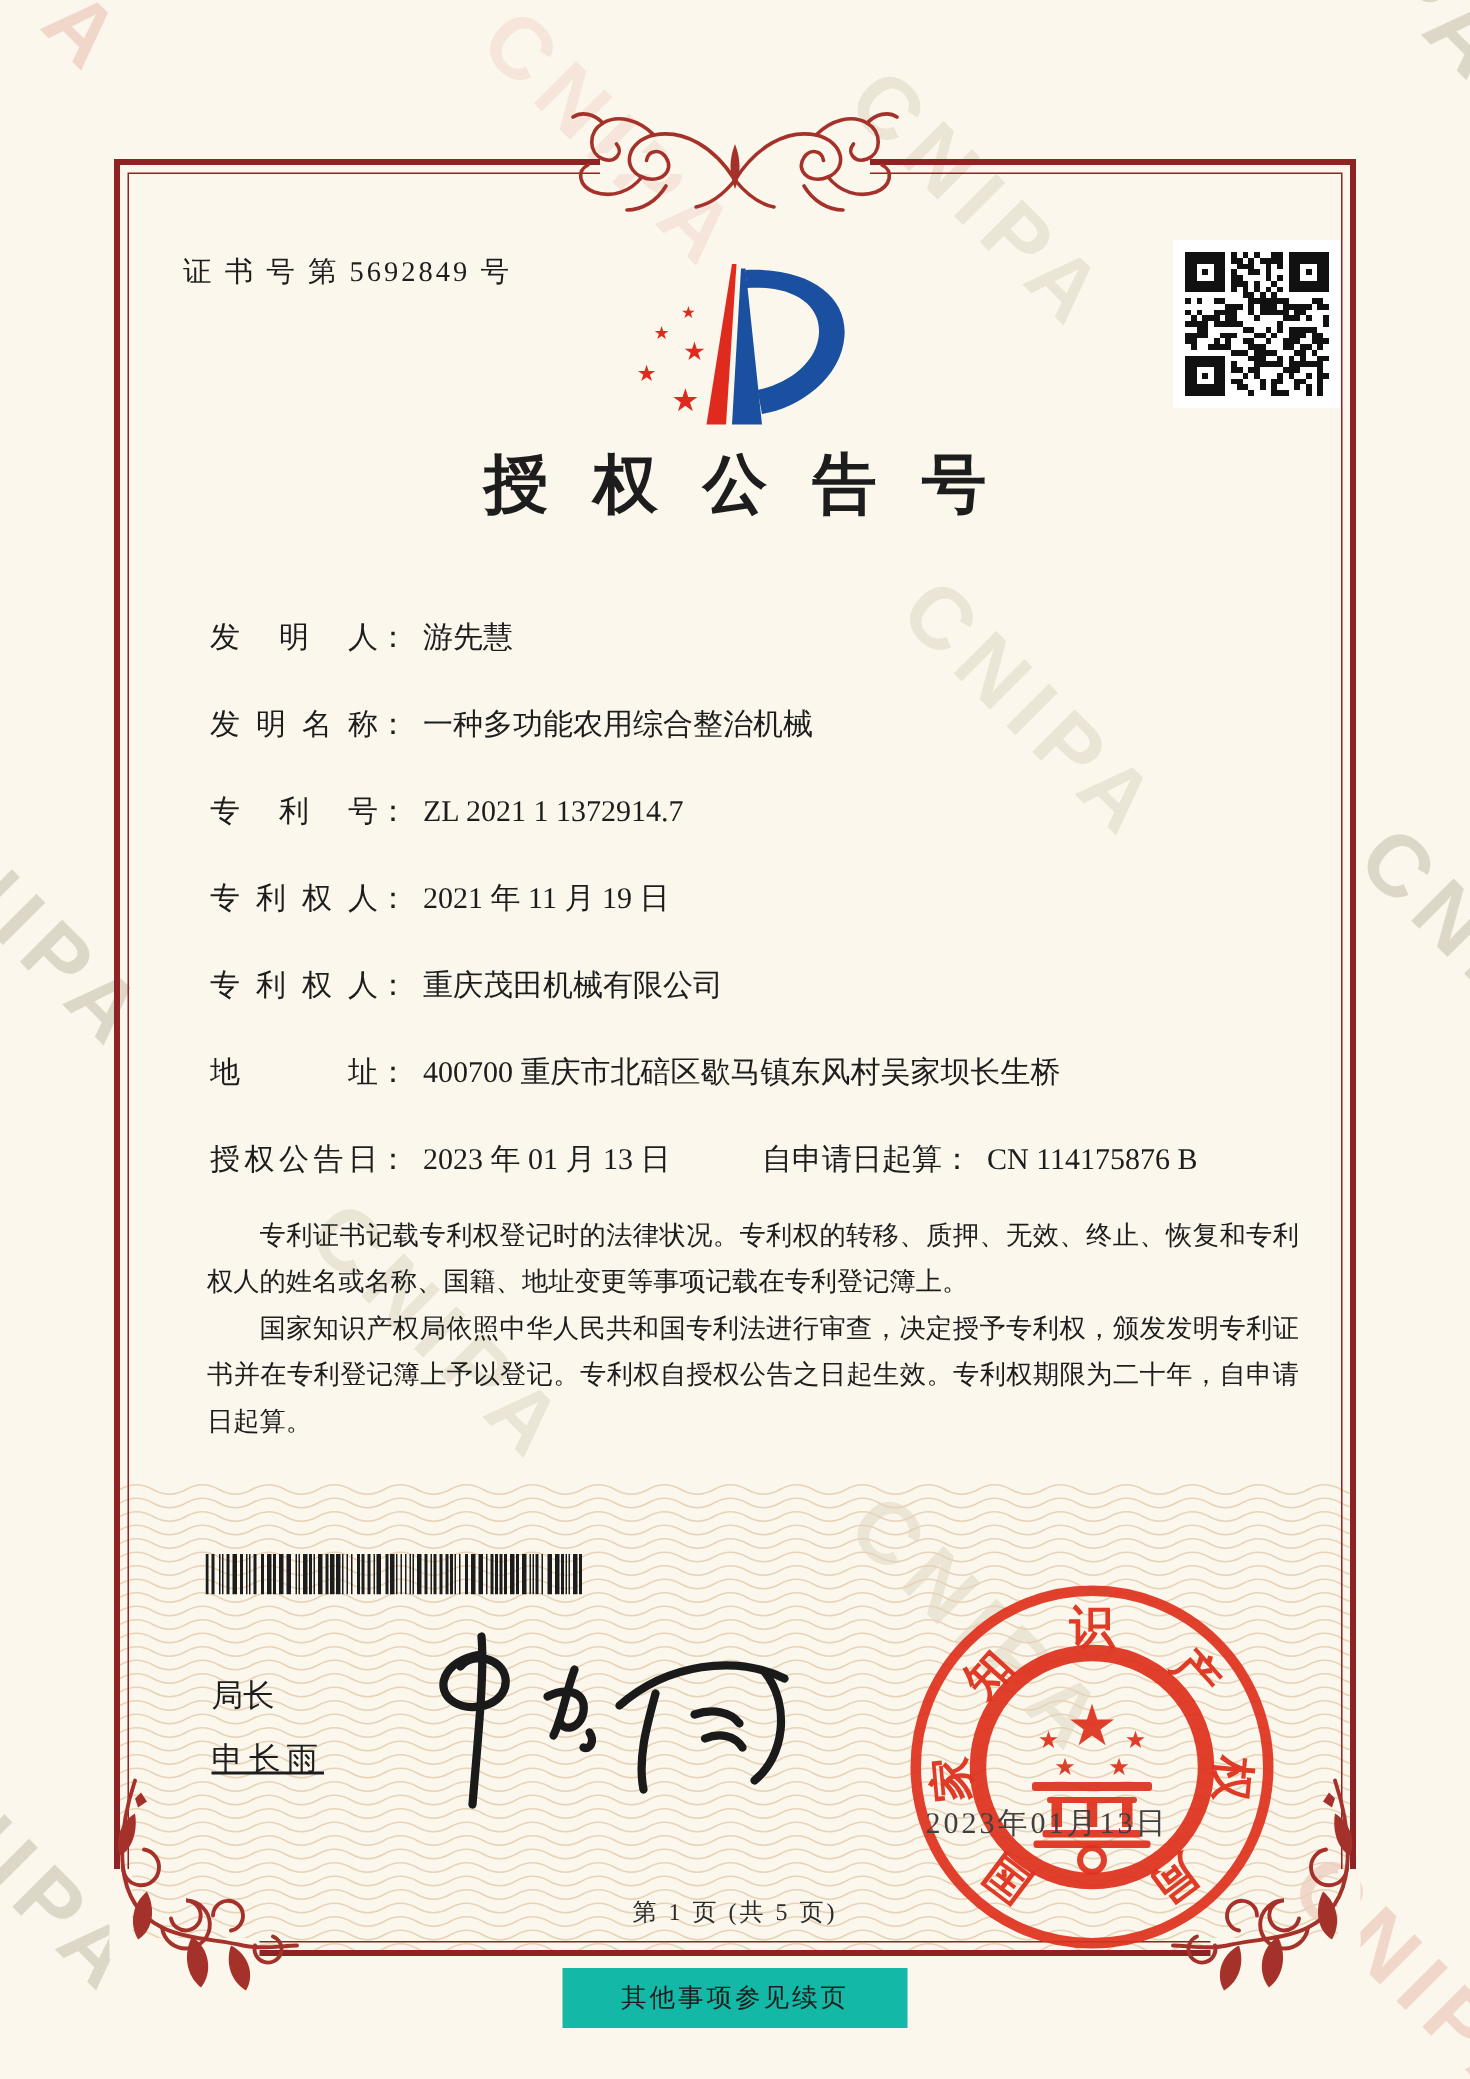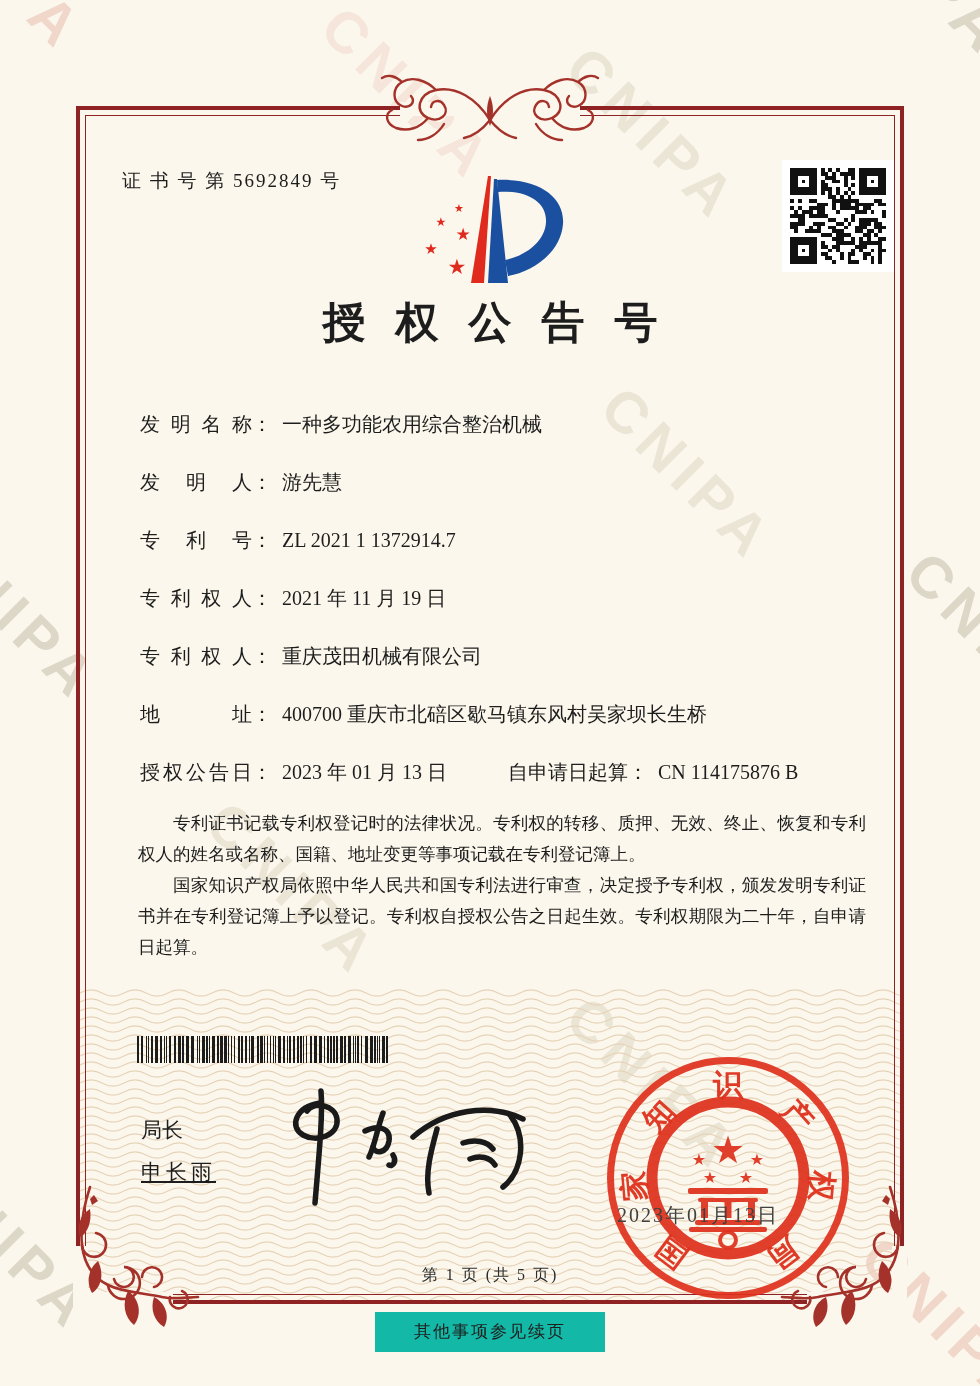--- a/index.html
+++ b/index.html
@@ -535,24 +535,24 @@
       <rect x="17" y="24" width="1" height="1" fill="#111"></rect>
       <rect x="21" y="24" width="1" height="1" fill="#111"></rect>
       <rect x="23" y="24" width="1" height="1" fill="#111"></rect>
     </svg>
 </div>
 
 <div class="abs title">授权公告号</div>
 
 <div class="abs fields">
   <div class="frow">
+    <span class="flabel">发明人</span><span class="fcolon">：</span><span class="fvalue">游先慧</span>
+  </div>
+  <div class="frow">
     <span class="flabel">发明名称</span><span class="fcolon">：</span><span class="fvalue">一种多功能农用综合整治机械</span>
-  </div>
-  <div class="frow">
-    <span class="flabel">发明人</span><span class="fcolon">：</span><span class="fvalue">游先慧</span>
   </div>
   <div class="frow">
     <span class="flabel">专利号</span><span class="fcolon">：</span><span class="fvalue">ZL 2021 1 1372914.7</span>
   </div>
   <div class="frow">
     <span class="flabel">专利权人</span><span class="fcolon">：</span><span class="fvalue">2021 年 11 月 19 日</span>
   </div>
   <div class="frow">
     <span class="flabel">专利权人</span><span class="fcolon">：</span><span class="fvalue">重庆茂田机械有限公司</span>
   </div>

